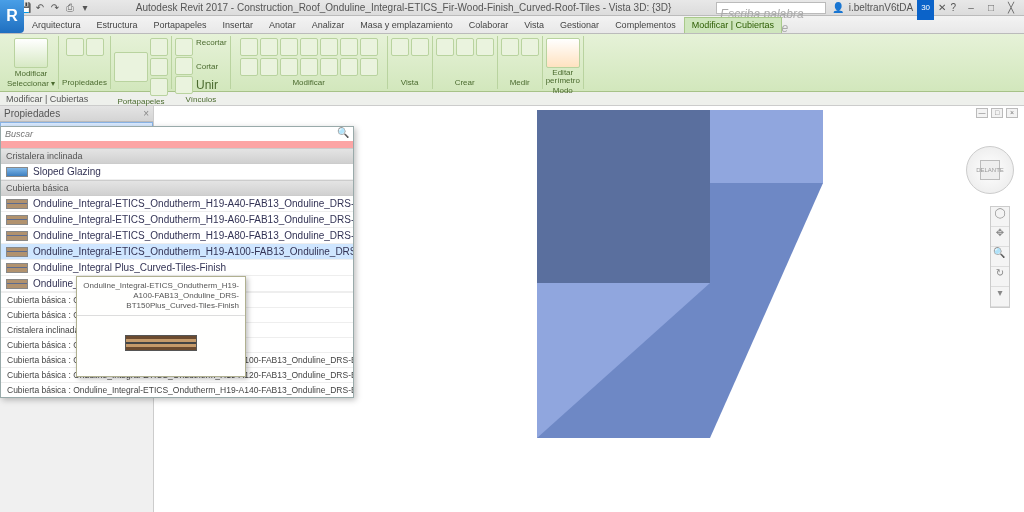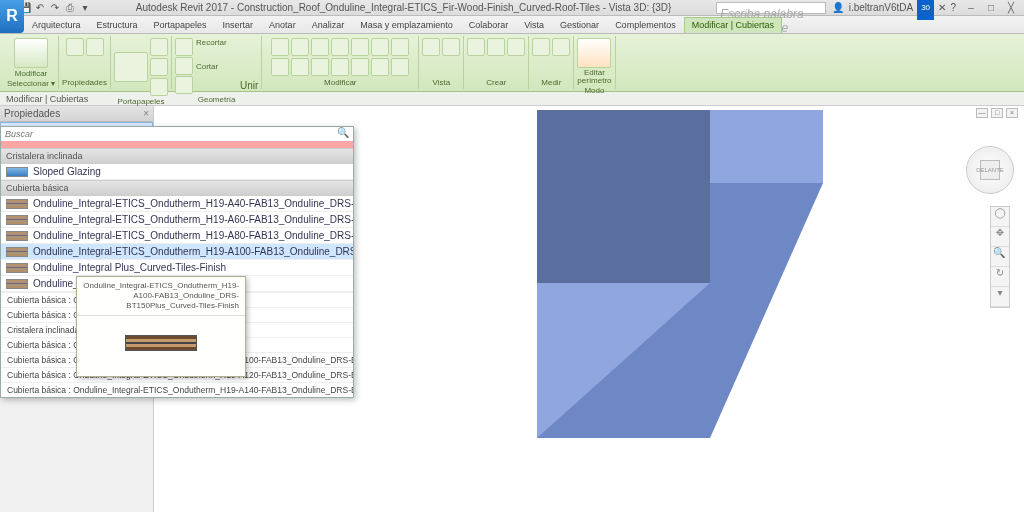--- a/index.html
+++ b/index.html
@@ -157,24 +157,24 @@
       <div style="display:flex;gap:3px;align-items:flex-start;">
           <div class="ricon"></div>
           <span style="font-size:8px;color:#4a6a2e;">Recortar</span>
         </div>
       <div style="display:flex;gap:3px;align-items:center;">
           <div class="ricon"></div>
           <span style="font-size:8px;color:#4a6a2e;">Cortar</span>
         </div>
       <div style="display:flex;gap:3px;align-items:center;">
           <div class="ricon"></div>
-          <span style="font-size:10px;color:#4a6a2e;margin-left:44px;">Unir</span>
+          <span style="font-size:12px;color:#4a6a2e;">Unir</span>
         </div>
     </div>
-    <div class="lbl">Geometría</div>
+    <div class="lbl">Vínculos</div>
   </div>
   <div class="rgroup" style="max-width:160px;">
     <div class="icons" style="max-width:150px;">
       <div class="ricon"></div>
         <div class="ricon"></div>
         <div class="ricon"></div>
         <div class="ricon"></div>
         <div class="ricon"></div>
         <div class="ricon"></div>
         <div class="ricon"></div>

